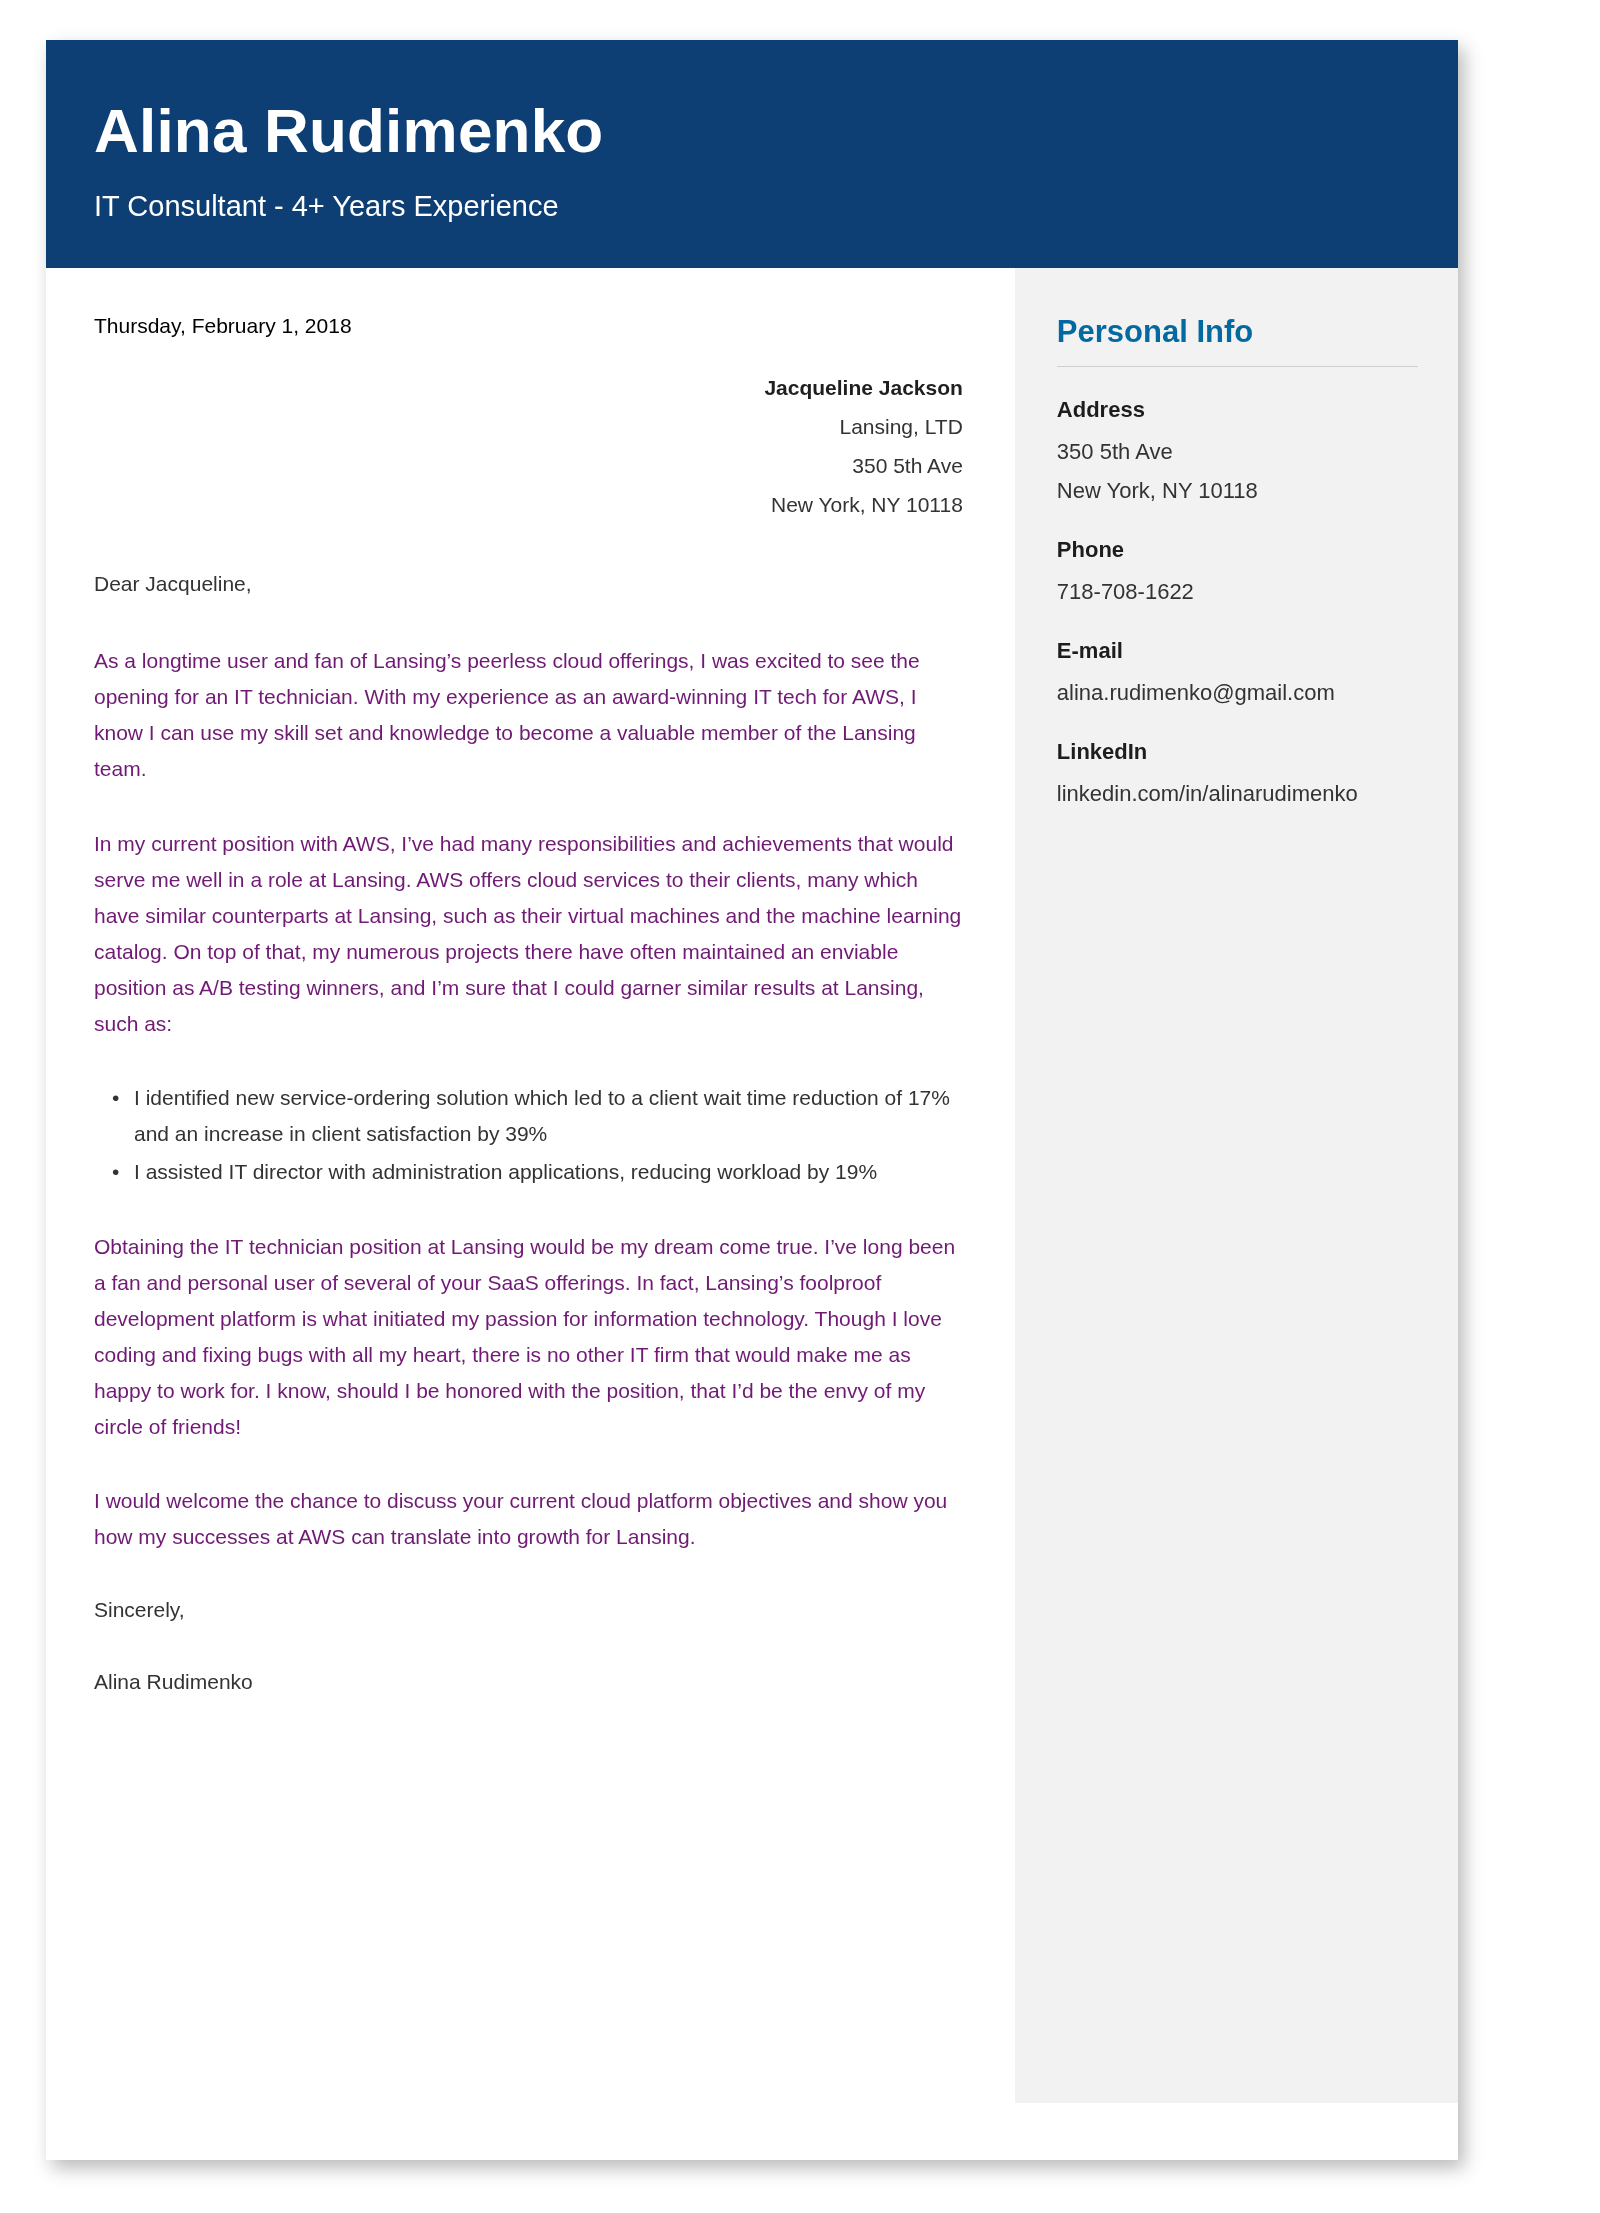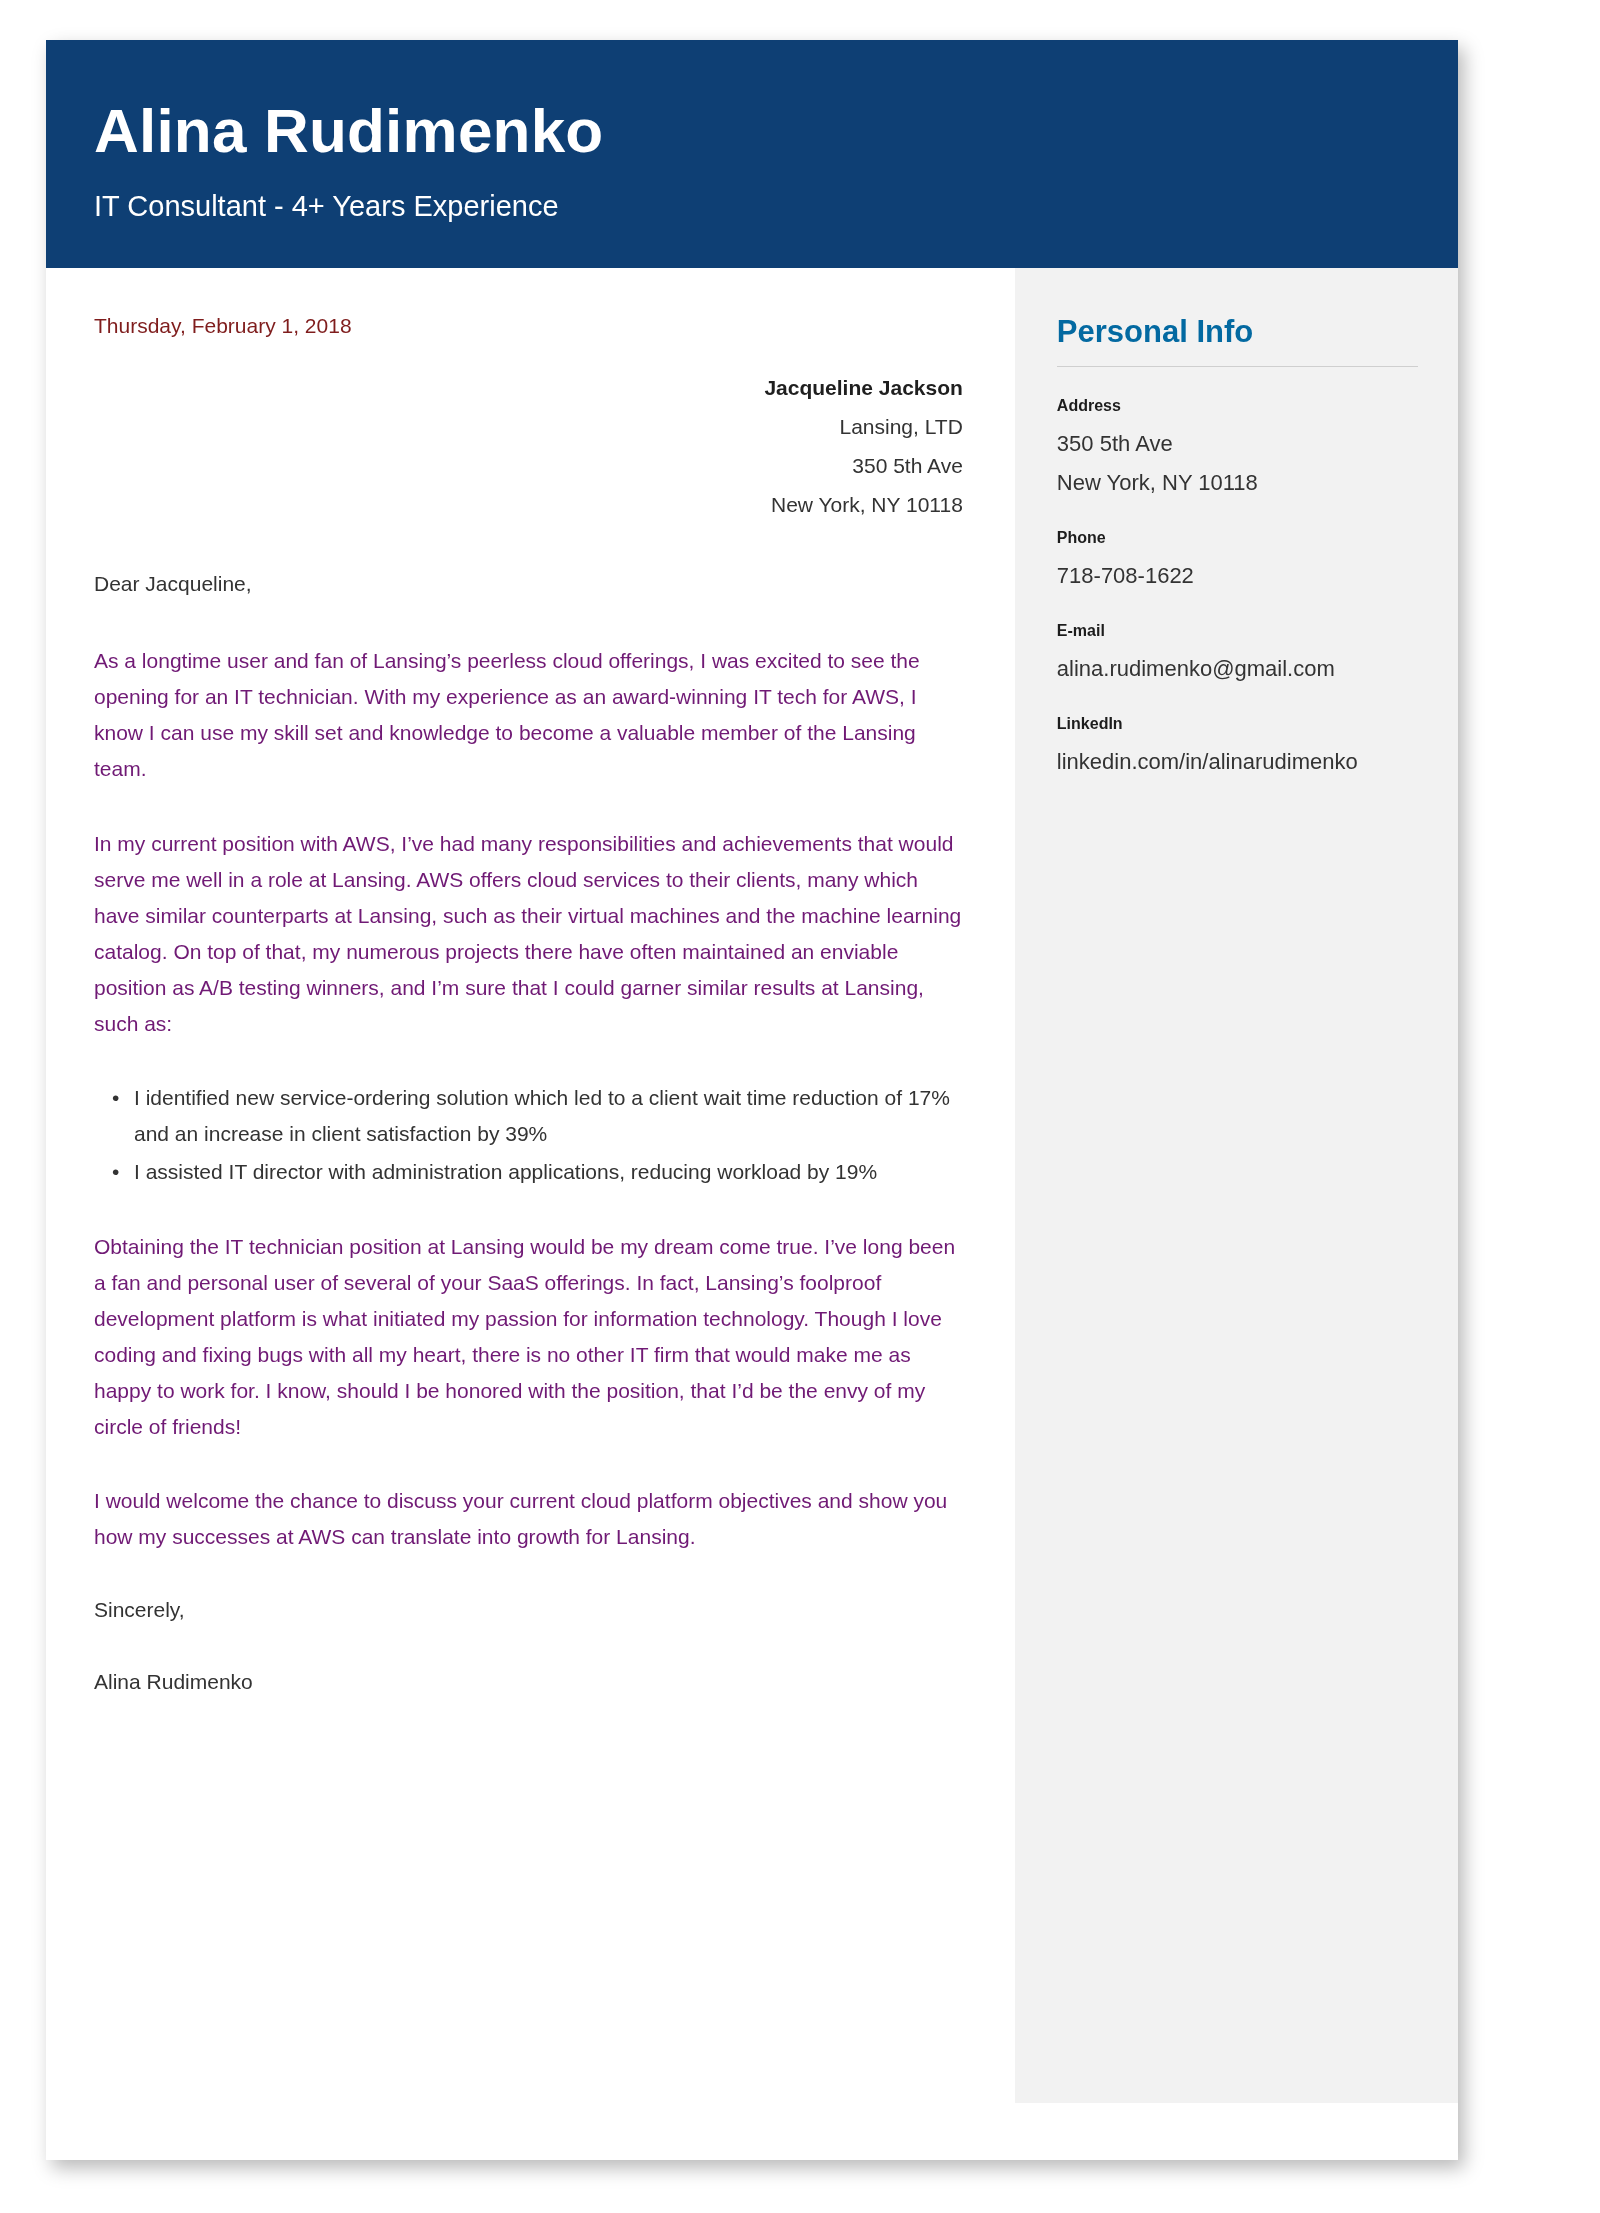--- a/index.html
+++ b/index.html
@@ -68,21 +68,21 @@
     padding: 46px 40px 40px 42px;
   }
   
   .letter-col, .side-col {
     color: #2d2d2d;
   }
   .date {
     font-size: 21px;
     line-height: 1.5;
     margin-bottom: 32px;
-    color: #7f1d1d;
+    color: #000000;
   }
   .recipient {
     margin-bottom: 48px;
     text-align: right;
   }
   .recipient .line {
     font-size: 21px;
     line-height: 1.42;
     color: #333;
     margin-bottom: 9px;
@@ -153,21 +153,21 @@
   .side-rule {
     height: 1px;
     background: #cfcfcf;
     margin: 0 0 30px 0;
     width: 100%;
   }
   .side-block {
     margin-bottom: 30px;
   }
   .side-label {
-    font-size: 16px;
+    font-size: 22px;
     font-weight: bold;
     color: #1d1d1d;
     margin: 7px 0 12px 0;
   }
   .side-value {
     font-size: 22px;
     line-height: 1.5;
     color: #333;
     margin: 0 0 6px 0;
     word-break: break-word;

